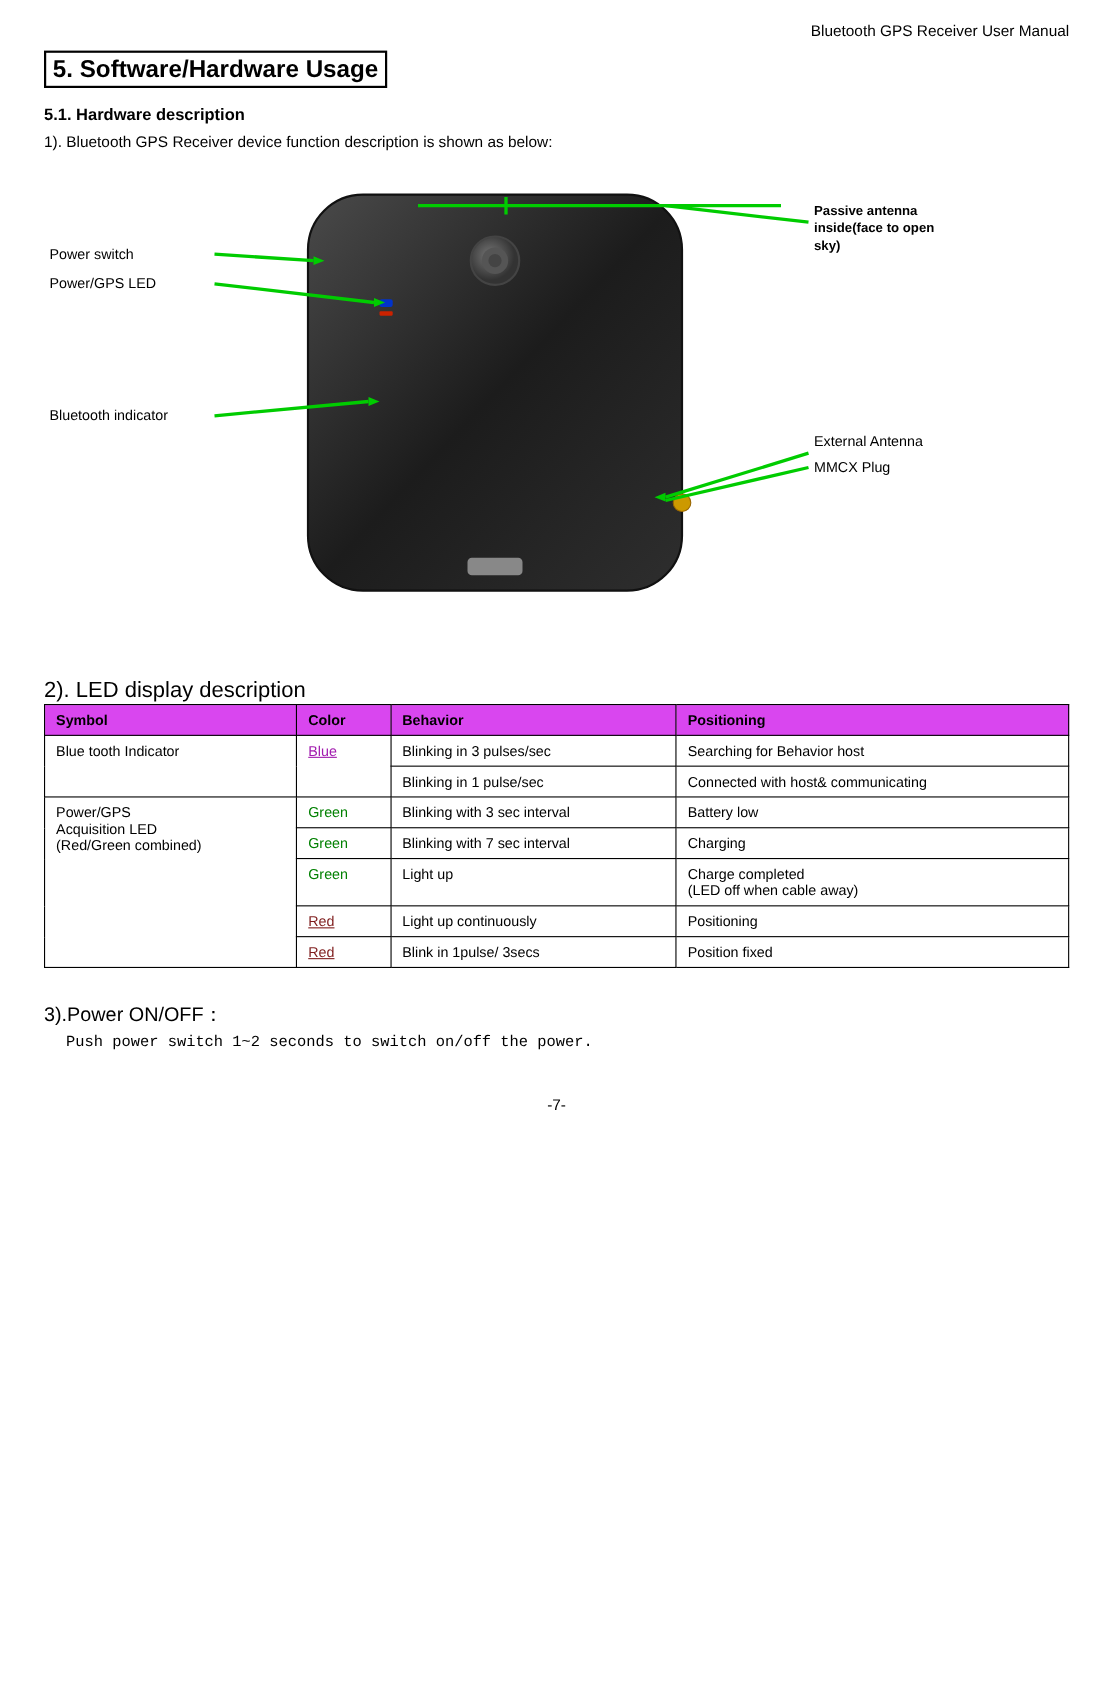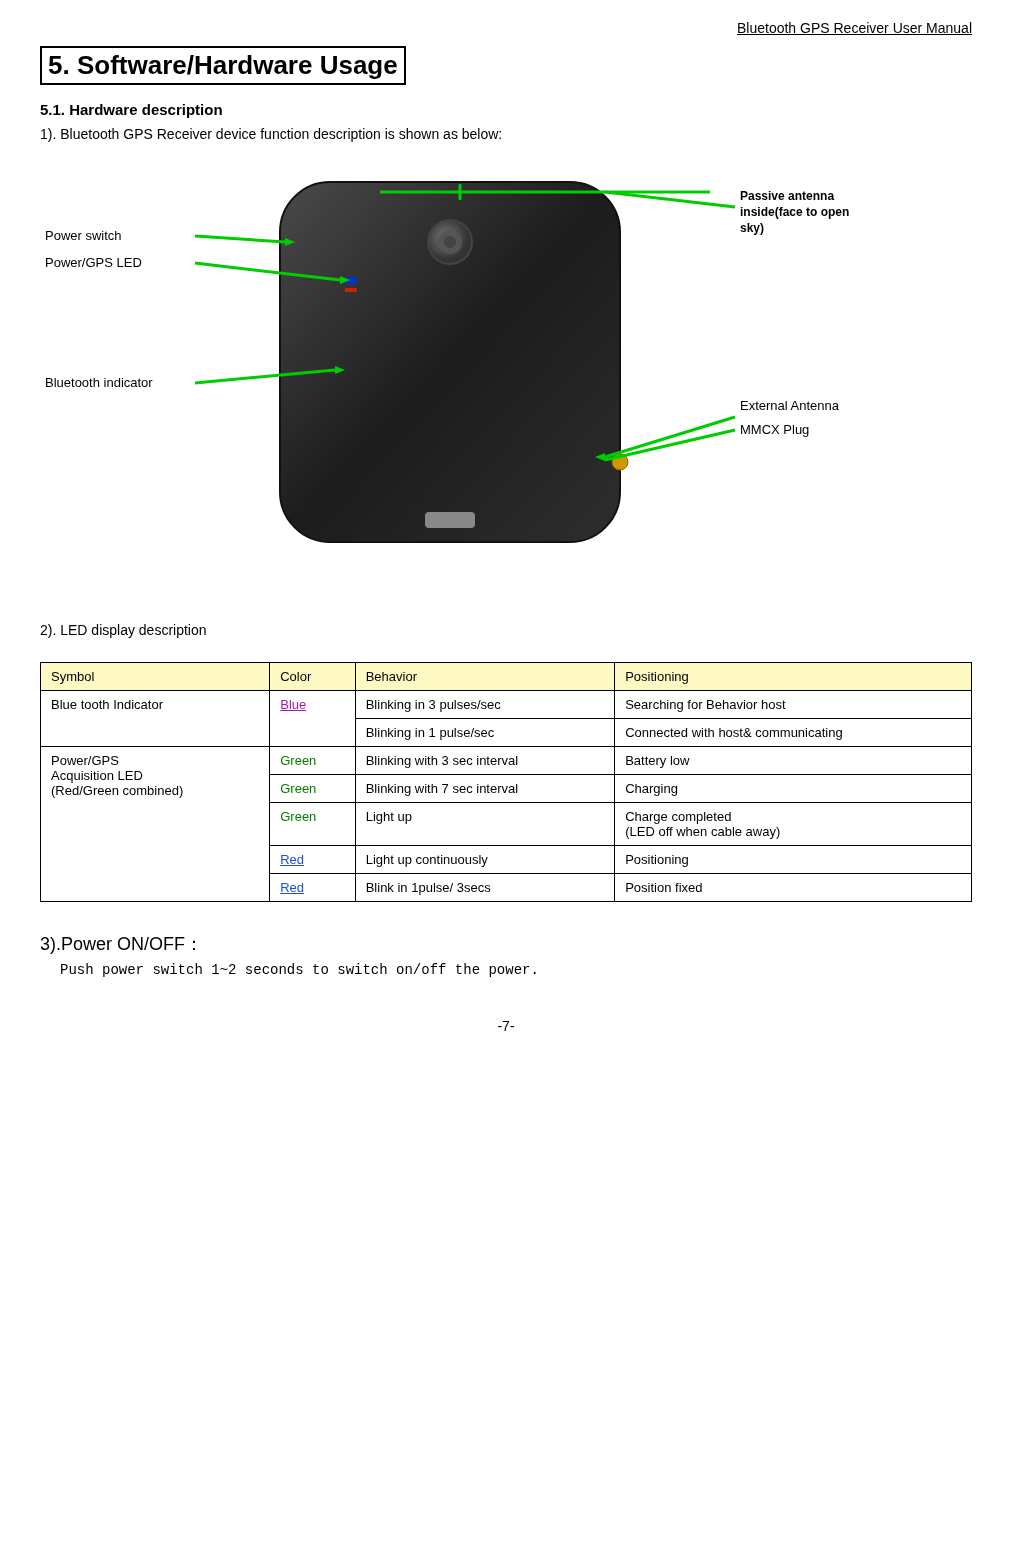--- a/index.html
+++ b/index.html
@@ -9,63 +9,62 @@
       background: #fff;
       color: #000;
       width: 1012px;
       min-height: 1552px;
       padding: 20px 40px 40px 40px;
     }
     .page-header {
       text-align: right;
       font-size: 14px;
       margin-bottom: 10px;
-      text-decoration: underline;
     }
     .section-title {
-      font-size: 26px;
+      font-size: 22px;
       font-weight: bold;
       border: 2px solid #000;
       display: inline-block;
       padding: 2px 6px;
       margin-bottom: 16px;
     }
     .subsection-title {
       font-weight: bold;
       font-size: 15px;
       margin-bottom: 8px;
     }
     .intro-text {
       font-size: 14px;
       margin-bottom: 20px;
     }
 
     
     .led-section-title {
-      font-size: 14px;
-      margin-bottom: 24px;
+      font-size: 20px;
+      margin-bottom: 0;
     }
     table {
       border-collapse: collapse;
       width: 100%;
       margin-bottom: 30px;
     }
     table td, table th {
       border: 1px solid #000;
       padding: 6px 10px;
       vertical-align: top;
       font-size: 13px;
     }
     table thead td {
-      font-weight: normal;
-      background: #fef9c3;
+      font-weight: bold;
+      background: #d946ef;
     }
     .color-blue { color: #a21caf; text-decoration: underline; }
     .color-green { color: green; }
-    .color-red { color: #1d4ed8; text-decoration: underline; }
+    .color-red { color: #7f1d1d; text-decoration: underline; }
 
     .power-on-off {
       font-size: 18px;
       margin-bottom: 6px;
     }
     .power-on-off-sub {
       font-size: 14px;
       margin-left: 20px;
       margin-bottom: 10px;
       font-family: Liberation Mono, monospace;

